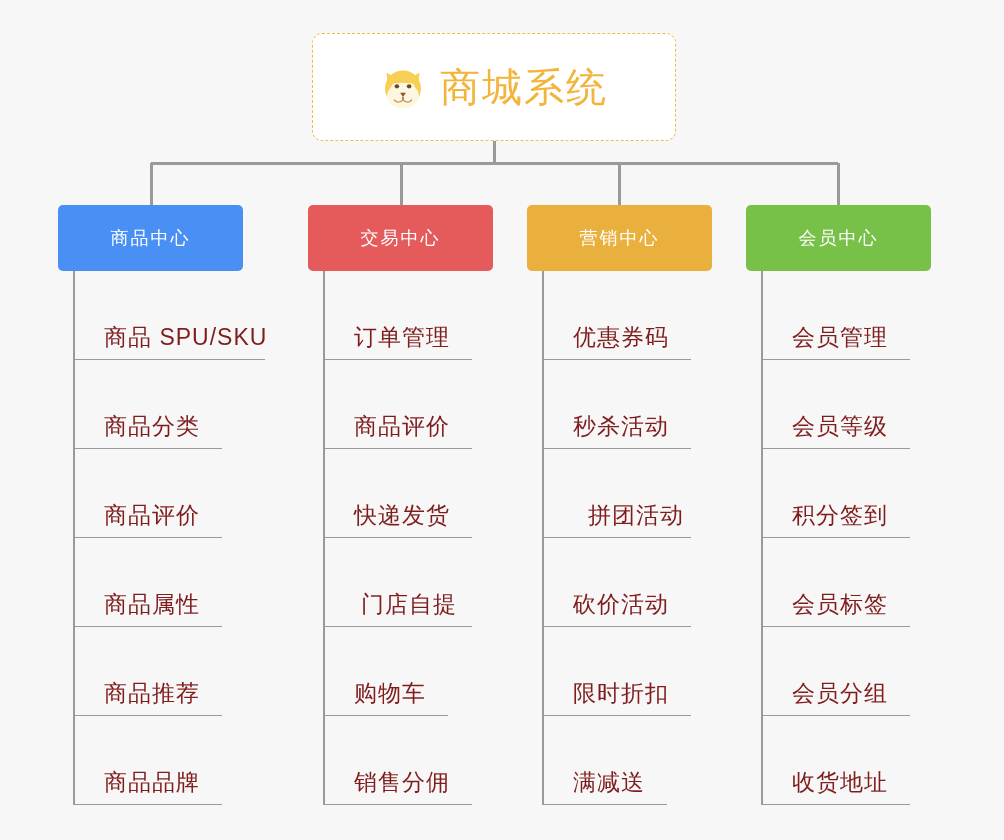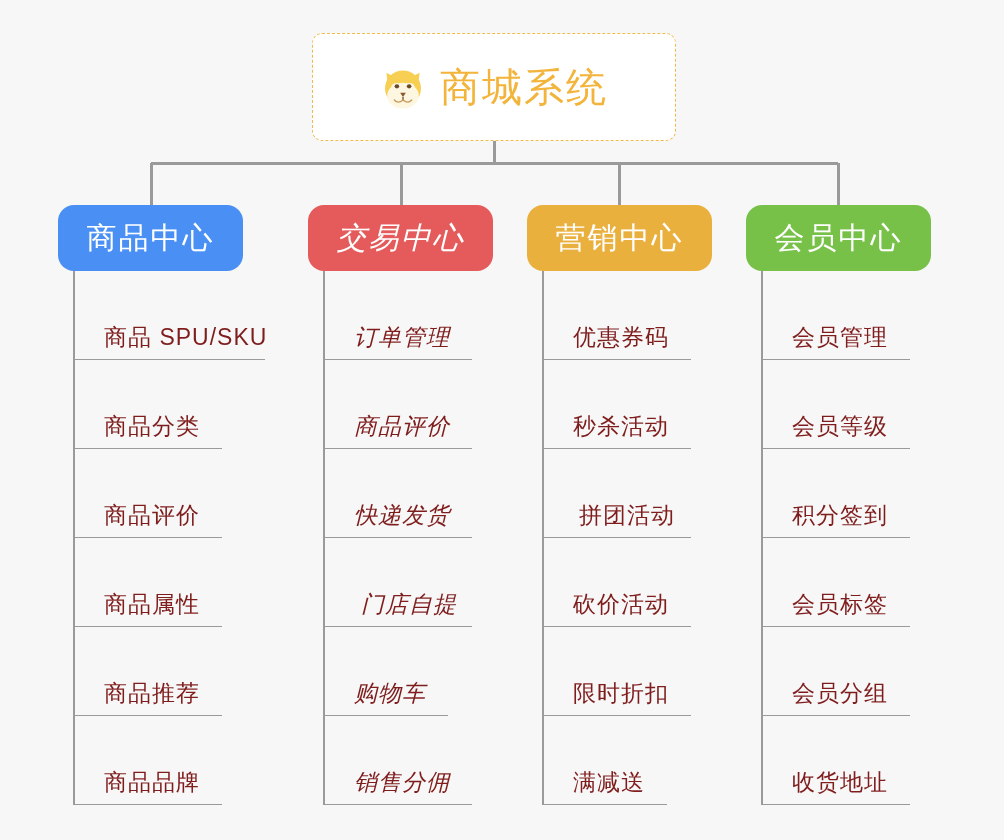--- a/index.html
+++ b/index.html
@@ -42,26 +42,26 @@
   }
 
   
   #connectors{position:absolute;left:0;top:0;width:1004px;height:840px;pointer-events:none;}
 
   
   .columns{position:absolute;left:0;top:0;width:1004px;height:840px;}
   .column{position:absolute;top:205px;}
   .cat-box{
     height:66px;
-    border-radius:16px;
+    border-radius:5px;
     display:flex;
     align-items:center;
     justify-content:center;
     color:#ffffff;
-    font-size:30px;
+    font-size:18px;
     letter-spacing:2px;
     box-sizing:border-box;
   }
   .leaf-list{
     position:relative;
     margin-top:0;
   }
   .spine{
     position:absolute;
     left:0;top:0;
@@ -153,21 +153,21 @@
           <div class="leaf">
             <div class="leaf-line" style="left: 15px; width: 149px;"></div>
             <div class="leaf-label" style="margin-left: 15px;">商品推荐</div>
           </div>
           <div class="leaf">
             <div class="leaf-line" style="left: 15px; width: 149px;"></div>
             <div class="leaf-label" style="margin-left: 15px;">商品品牌</div>
           </div>
         </div>
       </div>
-      <div class="column" style="left: 308px; width: 185px; font-style: italic;">
+      <div class="column" style="left: 308px; width: 185px;">
         <div class="cat-box" style="background: rgb(229, 91, 91); width: 185px;">
           <span>交易中心</span>
         </div>
         <div class="leaf-list">
           <div class="spine" style="left: 15px; height: 534px;"></div>
           <div class="leaf">
             <div class="leaf-line" style="left: 15px; width: 149px;"></div>
             <div class="leaf-label" style="margin-left: 15px;">订单管理</div>
           </div>
           <div class="leaf">
@@ -201,21 +201,21 @@
           <div class="leaf">
             <div class="leaf-line" style="left: 15px; width: 149px;"></div>
             <div class="leaf-label" style="margin-left: 15px;">优惠券码</div>
           </div>
           <div class="leaf">
             <div class="leaf-line" style="left: 15px; width: 149px;"></div>
             <div class="leaf-label" style="margin-left: 15px;">秒杀活动</div>
           </div>
           <div class="leaf">
             <div class="leaf-line" style="left: 15px; width: 149px;"></div>
-            <div class="leaf-label" style="margin-left: 6px; padding-left: 46px;">拼团活动</div>
+            <div class="leaf-label" style="margin-left: 15px; padding-left: 46px;">拼团活动</div>
           </div>
           <div class="leaf">
             <div class="leaf-line" style="left: 15px; width: 149px;"></div>
             <div class="leaf-label" style="margin-left: 15px;">砍价活动</div>
           </div>
           <div class="leaf">
             <div class="leaf-line" style="left: 15px; width: 149px;"></div>
             <div class="leaf-label" style="margin-left: 15px; font-family: Liberation Serif, serif;">限时折扣</div>
           </div>
           <div class="leaf">

